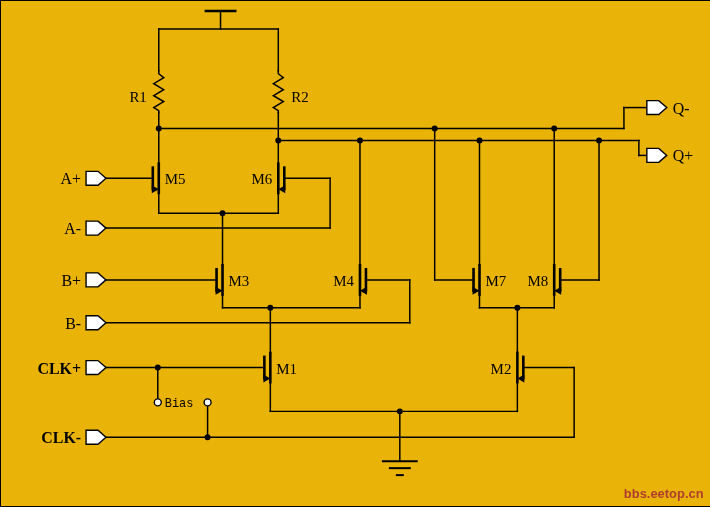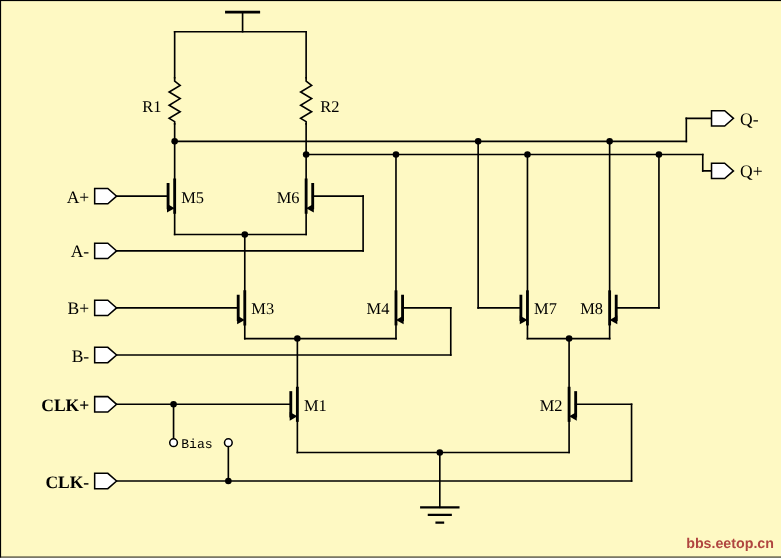--- a/index.html
+++ b/index.html
@@ -1,19 +1,19 @@
 <!DOCTYPE html>
 <html><head>
 <meta charset="utf-8">
 <style>
   html,body{margin:0;padding:0;background:#fff;}
   #frame{
     position:relative;width:710px;height:507px;box-sizing:border-box;
     border-left:1px solid #000;border-top:1px solid #000;border-bottom:1px solid #000;
-    background:#fef9c3;overflow:hidden;text-decoration:underline;
+    background:#eab308;overflow:hidden;text-decoration:underline;
   }
   svg{display:block;}
   .w{stroke:#000;stroke-width:1.5;fill:none;stroke-linecap:square;}
   .bar{stroke:#000;stroke-width:2.6;fill:none;stroke-linecap:butt;}
   .gnd{stroke:#000;stroke-width:2;fill:none;stroke-linecap:butt;}
   .dot{fill:#000;stroke:none;}
   .term{fill:#fff;stroke:#000;stroke-width:1.4;}
   .arrow{fill:#000;stroke:none;}
   .port-label{font:16px "Liberation Serif", serif;fill:#000;}
   .port-label-bold{font:bold 16px "Liberation Serif", serif;fill:#000;}

